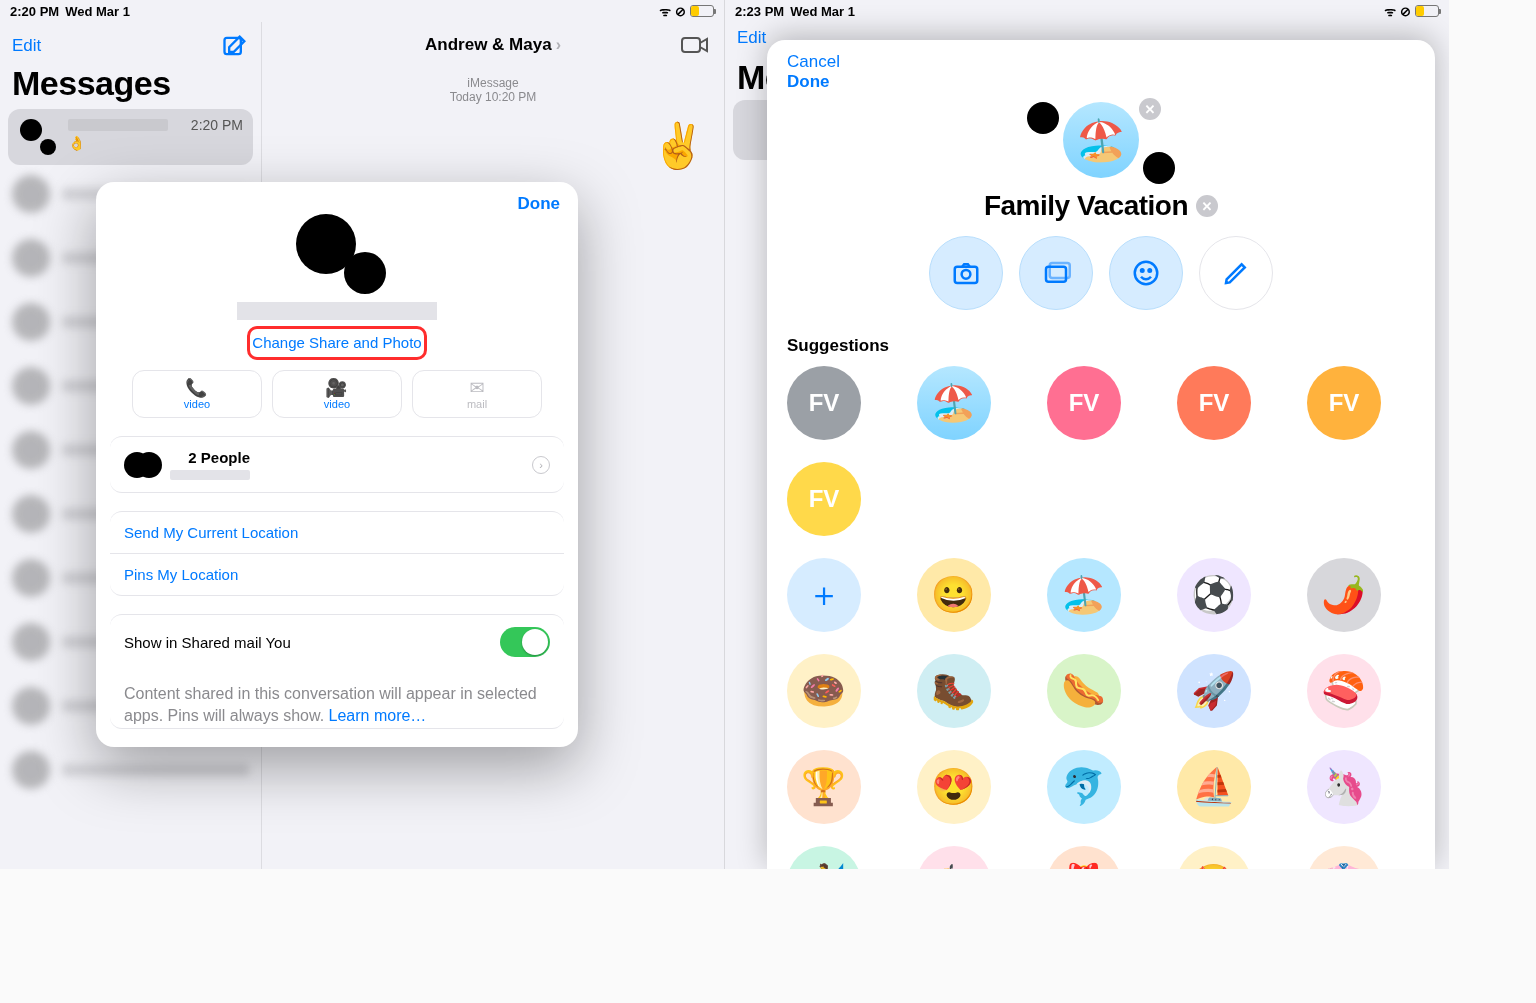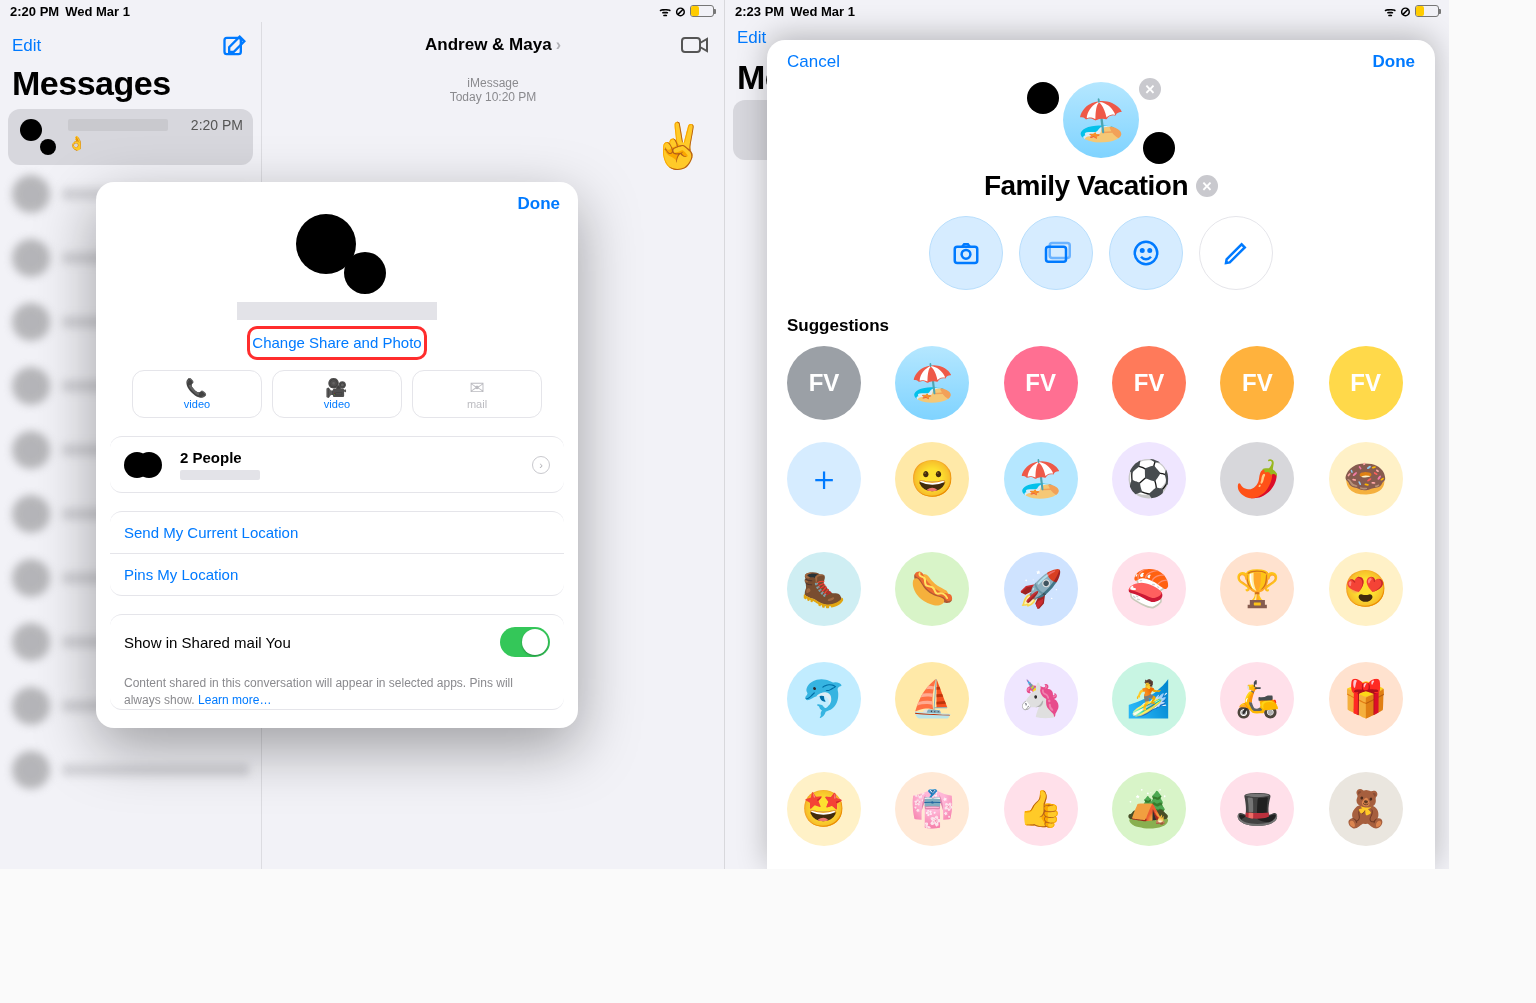--- a/index.html
+++ b/index.html
@@ -69,58 +69,58 @@
   .name-placeholder{width:200px;height:18px;background:#e3e3e8;margin:8px auto 0;}
   .change-link-wrap{width:180px;margin:6px auto 10px;border:3px solid var(--red);border-radius:10px;padding:5px 0;text-align:center;}
   .change-link{color:var(--blue);font-size:15px;}
   .action-row{display:flex;gap:10px;padding:0 36px;margin-top:6px;}
   .action-btn{flex:1;background:#fff;border:1px solid var(--divider);border-radius:12px;height:48px;display:flex;flex-direction:column;align-items:center;justify-content:center;gap:1px;font-size:11px;color:var(--blue);}
   .action-btn.disabled{color:#bcbcc1;}
   .action-btn .ic{font-size:18px;line-height:1;}
   .card{background:#fff;border-top:.5px solid var(--divider);border-bottom:.5px solid var(--divider);margin:18px 14px 0;border-radius:12px;overflow:hidden;}
   .card-row{padding:12px 14px;font-size:15px;display:flex;align-items:center;justify-content:space-between;gap:10px;}
   .card-row + .card-row{border-top:.5px solid var(--divider);}
-  .people-row{display:flex;align-items:center;gap:16px;}
+  .people-row{display:flex;align-items:center;gap:6px;text-align:right;}
   .people-avatars{position:relative;width:40px;height:30px;}
   .people-avatars .p{position:absolute;width:26px;height:26px;border-radius:50%;background:#000;}
   .people-avatars .p1{left:0;top:2px;}
   .people-avatars .p2{left:12px;top:2px;}
   .people-col{display:flex;flex-direction:column;gap:4px;}
   .people-sub{width:80px;height:10px;background:#e3e3e8;border-radius:2px;}
   .disclosure{width:18px;height:18px;border:1px solid #c9c9ce;border-radius:50%;display:flex;align-items:center;justify-content:center;color:#b0b0b5;font-size:11px;}
   .link-row{color:var(--blue);}
   .switch{width:50px;height:30px;border-radius:15px;background:#34c759;position:relative;}
   .switch::after{content:"";position:absolute;right:2px;top:2px;width:26px;height:26px;border-radius:50%;background:#fff;box-shadow:0 1px 2px rgba(0,0,0,.3);}
-  .footnote{padding:6px 14px 0;font-size:12px;color:#8a8a8e;line-height:1.4;}
+  .footnote{padding:6px 14px 0;font-size:16px;color:#8a8a8e;line-height:1.4;margin-top:8px;}
   .footnote a{color:var(--blue);text-decoration:none;}
   .right-sidebar-top{position:absolute;top:28px;left:12px;color:var(--blue);font-size:17px;}
   .right-messages-title{position:absolute;top:58px;left:12px;font-size:34px;font-weight:800;letter-spacing:-.5px;}
   .right-convo{position:absolute;top:100px;left:8px;width:246px;height:60px;background:#d7d7dd;border-radius:12px;}
   .right-victory{position:absolute;right:18px;top:96px;font-size:44px;}
 
   
   .sheet{position:absolute;left:42px;top:40px;right:14px;bottom:0;background:#fff;border-radius:var(--card-radius) var(--card-radius) 0 0;box-shadow:0 -4px 30px rgba(0,0,0,.25);padding:12px 20px 0;overflow:hidden;}
-  .sheet-header{display:flex;justify-content:space-between;align-items:center;}
+  .sheet-header{display:flex;justify-content:space-between;flex-direction:column;}
   .sheet-link{color:var(--blue);font-size:17px;}
   .sheet-link.bold{font-weight:600;}
   .sheet-avatar-row{position:relative;height:90px;margin:6px auto 0;width:200px;}
   .sheet-avatar-row .sa{position:absolute;border-radius:50%;}
   .sheet-avatar-row .big{width:76px;height:76px;left:62px;top:4px;background:linear-gradient(180deg,#b5e7ff,#7fd3ff);display:flex;align-items:center;justify-content:center;font-size:40px;}
   .sheet-avatar-row .l{width:32px;height:32px;background:#000;left:26px;top:4px;}
   .sheet-avatar-row .r{width:32px;height:32px;background:#000;right:26px;bottom:4px;}
   .sheet-avatar-row .x{width:22px;height:22px;background:#c9c9ce;color:#fff;right:40px;top:0;display:flex;align-items:center;justify-content:center;font-size:13px;font-weight:700;}
   .sheet-title-row{display:flex;align-items:center;justify-content:center;gap:8px;margin-top:2px;}
   .sheet-title{font-size:28px;font-weight:800;letter-spacing:-.5px;}
   .clear-btn{width:22px;height:22px;border-radius:50%;background:#c9c9ce;color:#fff;display:flex;align-items:center;justify-content:center;font-size:13px;font-weight:700;}
   .source-row{display:flex;justify-content:center;gap:16px;margin:14px 0 26px;}
   .source-btn{width:74px;height:74px;border-radius:50%;background:#d6ecff;border:1px solid #b8defc;display:flex;align-items:center;justify-content:center;color:var(--blue);}
   .source-btn.plain{background:#fff;border:1px solid var(--divider);color:var(--blue);}
   .source-btn svg{width:30px;height:30px;}
   .section-h{font-size:17px;font-weight:700;margin:4px 0 10px;}
-  .grid{display:grid;grid-template-columns:repeat(6,1fr);gap:36px 22px;margin-bottom:22px;}
+  .grid{display:grid;grid-template-columns:repeat(5,1fr);gap:22px 22px;margin-bottom:22px;}
   .circ{width:74px;height:74px;border-radius:50%;display:flex;align-items:center;justify-content:center;font-size:36px;}
   .initials{color:#fff;font-size:24px;font-weight:600;}
   .plus-circ{background:#d6ecff;color:var(--blue);font-size:34px;font-weight:300;}
 </style>
 </head>
 <body>
 
 <div class="canvas">
 
 <div class="device">

